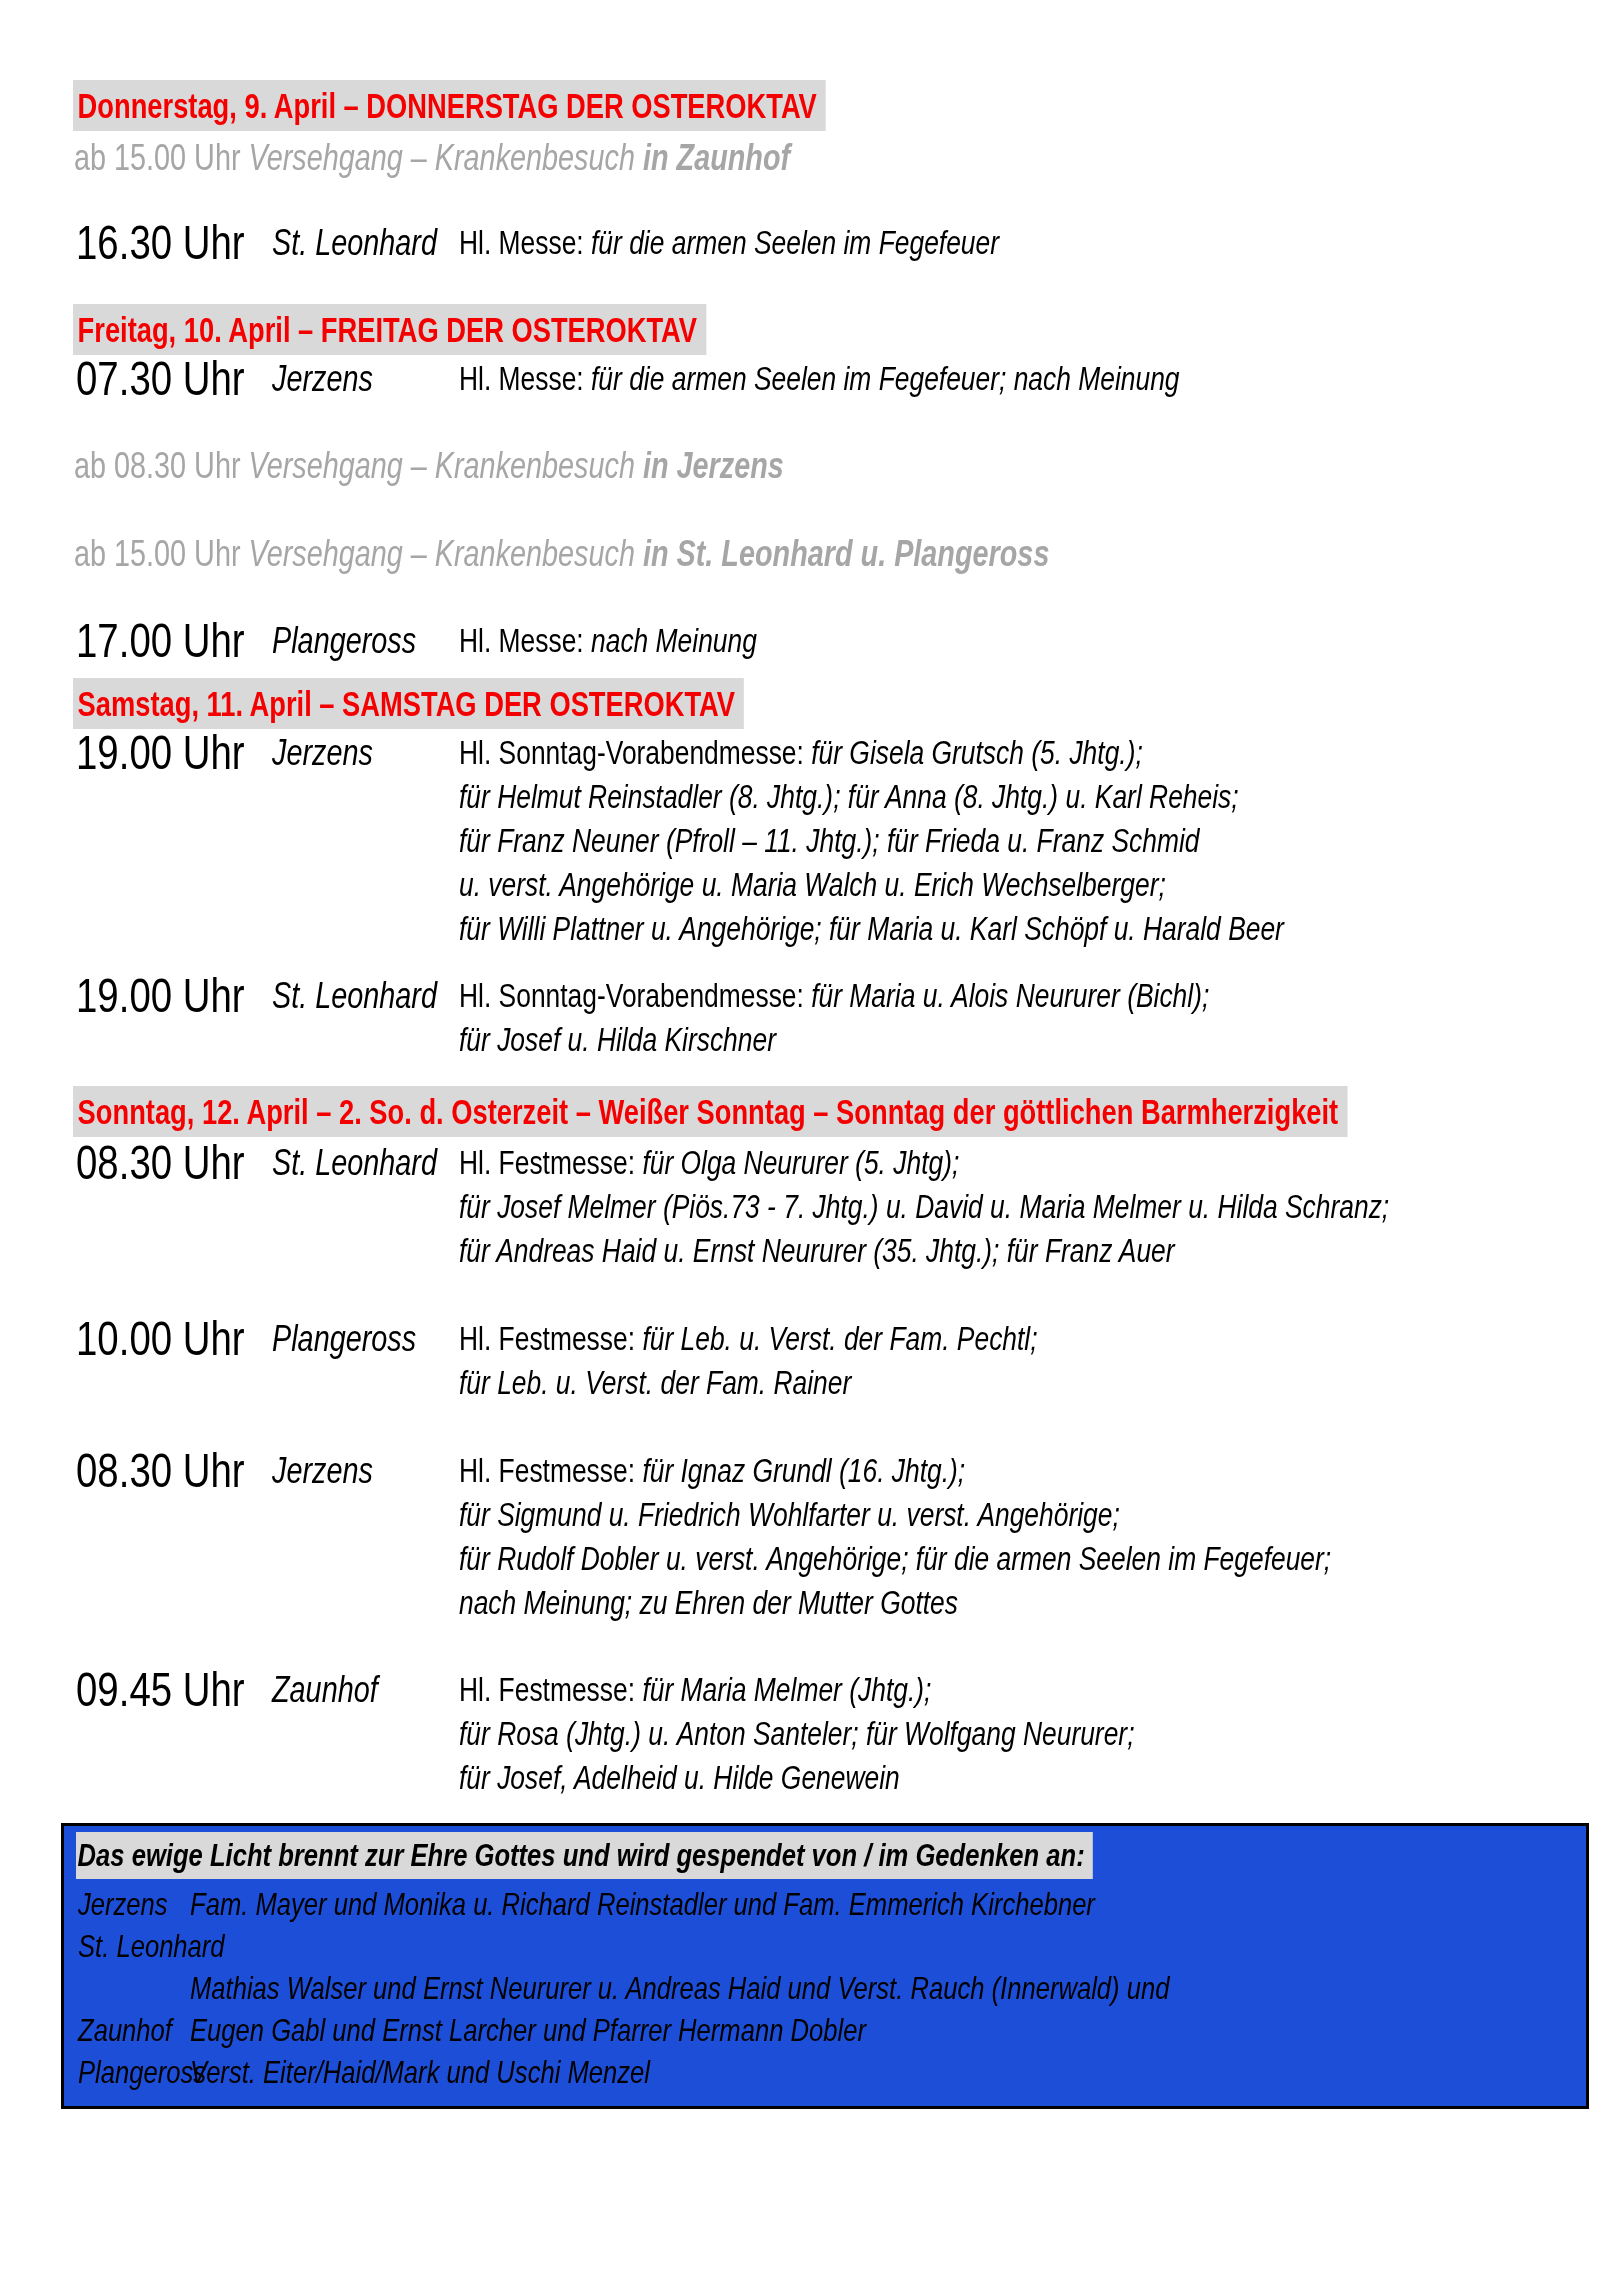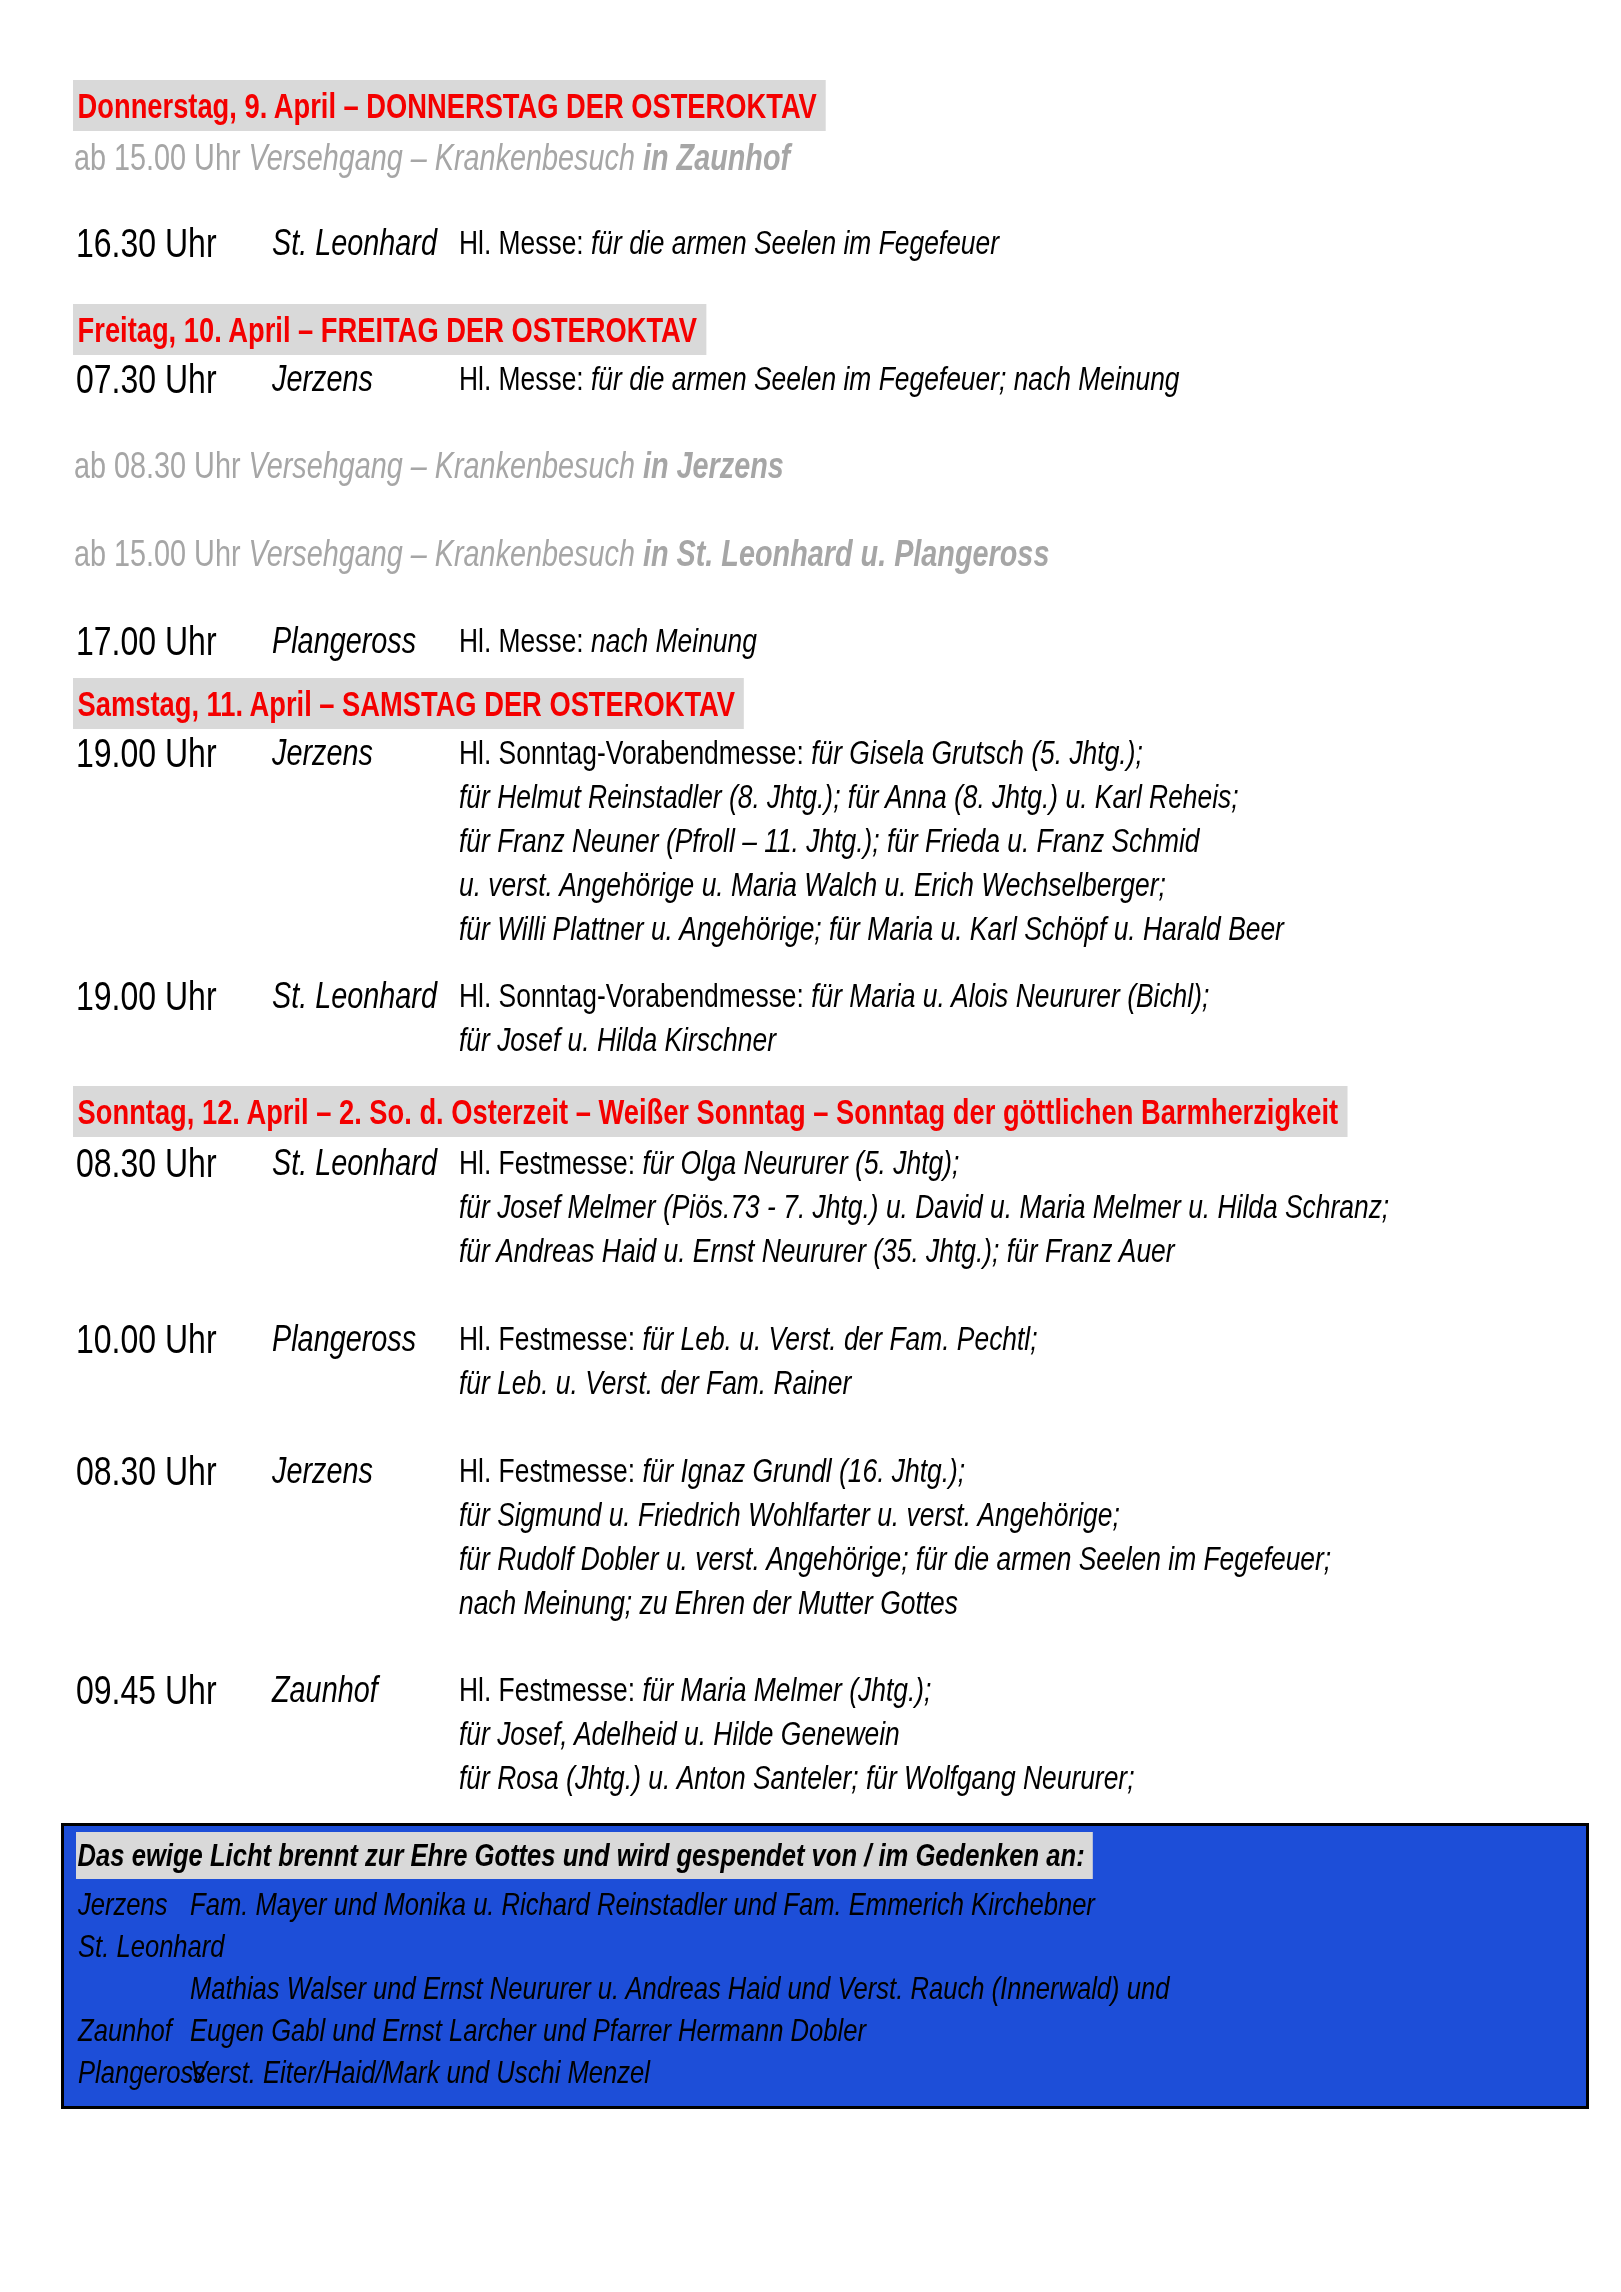--- a/index.html
+++ b/index.html
@@ -20,21 +20,21 @@
   .sec { position:absolute; left:0; width:100%; height:0; }
 
   
   .dayheader { left:73px; font-size:35px; font-weight:bold; color:var(--red,#f40000); }
   .dayheader .condh { background:var(--hl,#d9d9d9); line-height:51px; padding:0 11.8px 0 5.9px; }
 
   
   .notice { left:74px; font-size:36px; line-height:45px; color:var(--gray,#a6a6a6); }
 
   
-  .mass .time  { position:absolute; left:76px;  top:0; font-size:40px; line-height:44px; }
+  .mass .time  { position:absolute; left:76px;  top:0; font-size:48px; line-height:44px; }
   .mass .place { position:absolute; left:272px; top:0; font-size:36px; line-height:44px; font-style:italic; }
   .mass .desc  { position:absolute; left:459px; top:0; font-size:33px; }
   .mass .desc .line { line-height:44px; height:44px; }
 
   .r  { font-style:normal; font-weight:normal; }
   .i  { font-style:italic; }
   .bi { font-weight:bold; font-style:italic; }
 
   
   .box { position:absolute; left:61px; top:1823px; width:1498px;
@@ -147,18 +147,18 @@
         <div class="line"><span class="cond"><span class="i">für Sigmund u. Friedrich Wohlfarter u. verst. Angehörige;</span></span></div>
         <div class="line"><span class="cond"><span class="i">für Rudolf Dobler u. verst. Angehörige; für die armen Seelen im Fegefeuer;</span></span></div>
         <div class="line"><span class="cond"><span class="i">nach Meinung; zu Ehren der Mutter Gottes</span></span></div>
       </div>
     </div>
     <div class="sec mass" style="top: 1668px;">
       <div class="time"><span class="cond">09.45 Uhr</span></div>
       <div class="place"><span class="cond">Zaunhof</span></div>
       <div class="desc">
         <div class="line"><span class="cond"><span class="r">Hl. Festmesse: </span><span class="i">für Maria Melmer (Jhtg.);</span></span></div>
+        <div class="line"><span class="cond"><span class="i">für Rosa (Jhtg.) u. Anton Santeler; für Wolfgang Neururer;</span></span></div>
         <div class="line"><span class="cond"><span class="i">für Josef, Adelheid u. Hilde Genewein</span></span></div>
-        <div class="line"><span class="cond"><span class="i">für Rosa (Jhtg.) u. Anton Santeler; für Wolfgang Neururer;</span></span></div>
       </div>
     </div>
   </div>
 
 
 </body></html>

